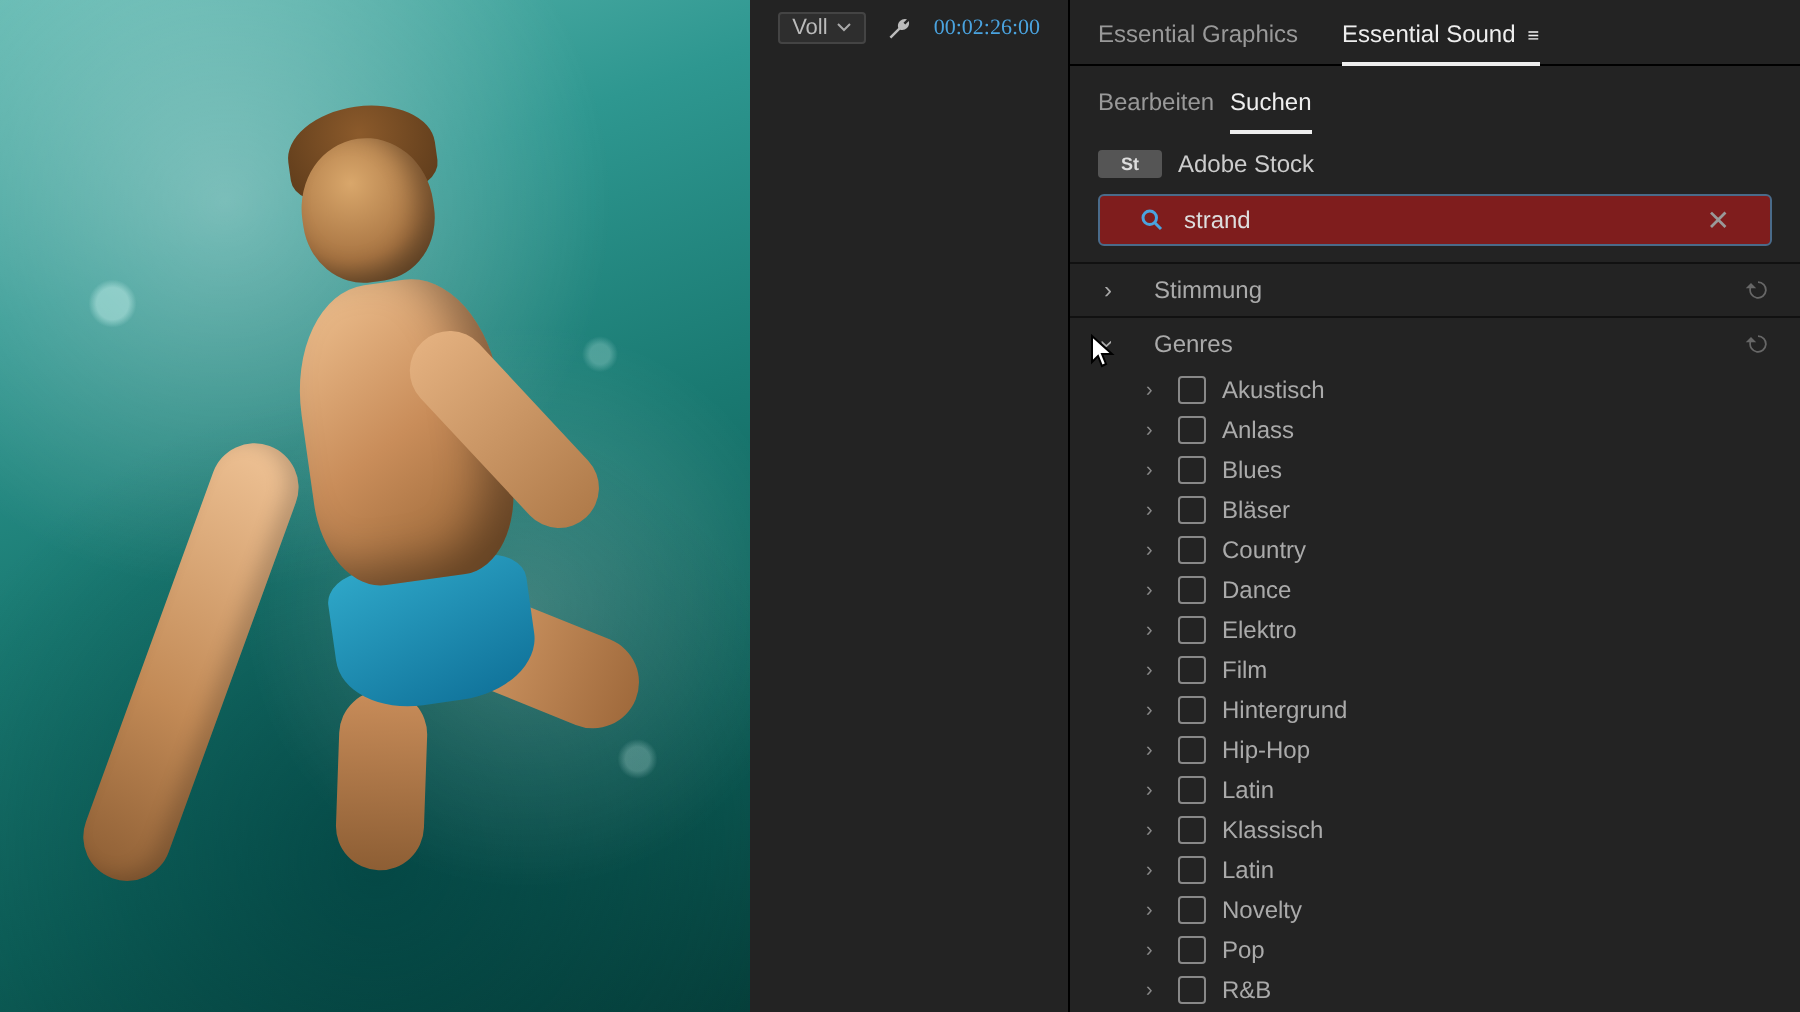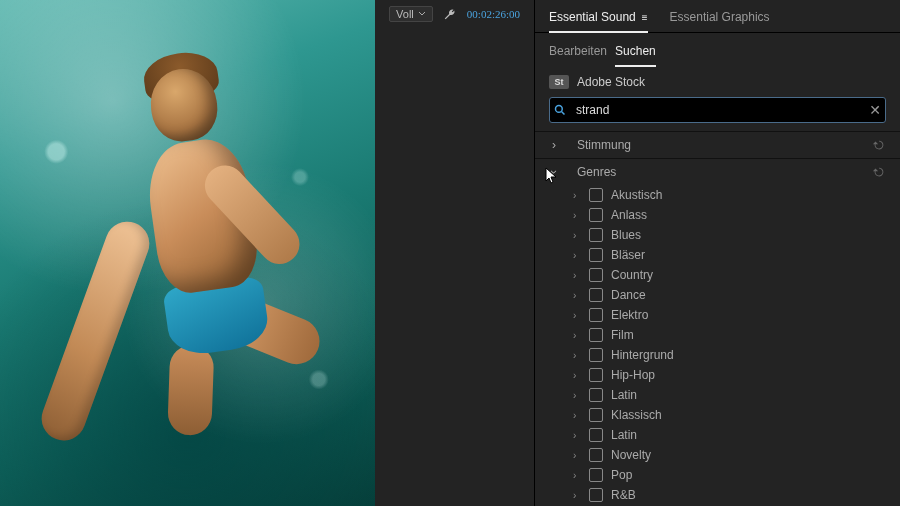--- a/index.html
+++ b/index.html
@@ -35,22 +35,22 @@
   .ptabs{display:flex;gap:22px;padding:6px 14px 0;border-bottom:1px solid #000;font-size:12px}
   .ptab{padding:4px 0 8px;color:#999;cursor:pointer;position:relative}
   .ptab.active{color:#eee}
   .ptab.active::after{content:"";position:absolute;left:0;right:0;bottom:-1px;height:2px;background:#eee}
   .ptab .menu{margin-left:6px;font-size:10px;color:#eee}
   .subtabs{display:flex;gap:8px;padding:8px 14px 0;font-size:12px}
   .subtab{padding:3px 0 9px;color:#999;cursor:pointer;position:relative}
   .subtab.active{color:#eee}
   .subtab.active::after{content:"";position:absolute;left:0;right:0;bottom:0;height:2px;background:#eee}
   .stockrow{display:flex;align-items:center;gap:8px;padding:8px 14px;font-size:12px;color:#ccc}
-  .stbadge{background:#555;color:#ddd;border-radius:2px;font-size:9px;font-weight:bold;width:20px;height:14px;display:flex;align-items:center;justify-content:center}
-  .searchbox{margin:0 14px 8px;display:flex;align-items:center;background:#000000;border:1px solid #4a6b8a;border-radius:3px;padding:4px 4px;gap:8px}
+  .stbadge{background:#555;color:#ddd;border-radius:2px;font-size:9px;font-weight:bold;width:32px;height:14px;display:flex;align-items:center;justify-content:center}
+  .searchbox{margin:0 14px 8px;display:flex;align-items:center;background:#7f1d1d;border:1px solid #4a6b8a;border-radius:3px;padding:4px 20px;gap:8px}
   .searchbox input{flex:1;background:transparent;border:0;outline:0;color:#ddd;font-size:12px}
   .mag{width:12px;height:12px;stroke:#4aa3df;fill:none;stroke-width:2}
   .clear{color:#999;cursor:pointer;font-size:14px;line-height:1}
   .cat{display:flex;align-items:center;padding:6px 14px;font-size:12px;color:#aaa;border-top:1px solid #111;cursor:pointer}
   .cat .chev{width:10px;display:flex;justify-content:center;color:#aaa;margin-right:18px}
   .cat .lbl{flex:1}
   .revert{width:14px;height:14px;opacity:.5}
   .cursor{position:absolute;width:14px;height:18px;z-index:50}
   .genres{flex:1;overflow:hidden;padding-left:38px}
   .grow{display:flex;align-items:center;gap:8px;padding:3px 0;font-size:12px;color:#aaa}
@@ -86,24 +86,24 @@
       </div>
       <svg class="wrench" viewBox="0 0 16 16">
           <path d="M13 4a4 4 0 01-5 5L3 14l-1-1 5-5a4 4 0 015-5l-2 2 1 1 2-2z" fill="#bbb"></path>
         </svg>
       <span class="tc">00:02:26:00</span>
     </div>
   </div>
 
   <div class="panel">
     <div class="ptabs">
+      <div class="ptab">Essential Graphics</div>
       <div class="ptab active">
         <span>Essential Sound</span><span class="menu">≡</span>
       </div>
-      <div class="ptab">Essential Graphics</div>
     </div>
     <div class="subtabs">
       <div class="subtab">Bearbeiten</div>
       <div class="subtab active">Suchen</div>
     </div>
     <div class="stockrow">
       <div class="stbadge">St</div>
       <span>Adobe Stock</span>
     </div>
     <div class="searchbox">

